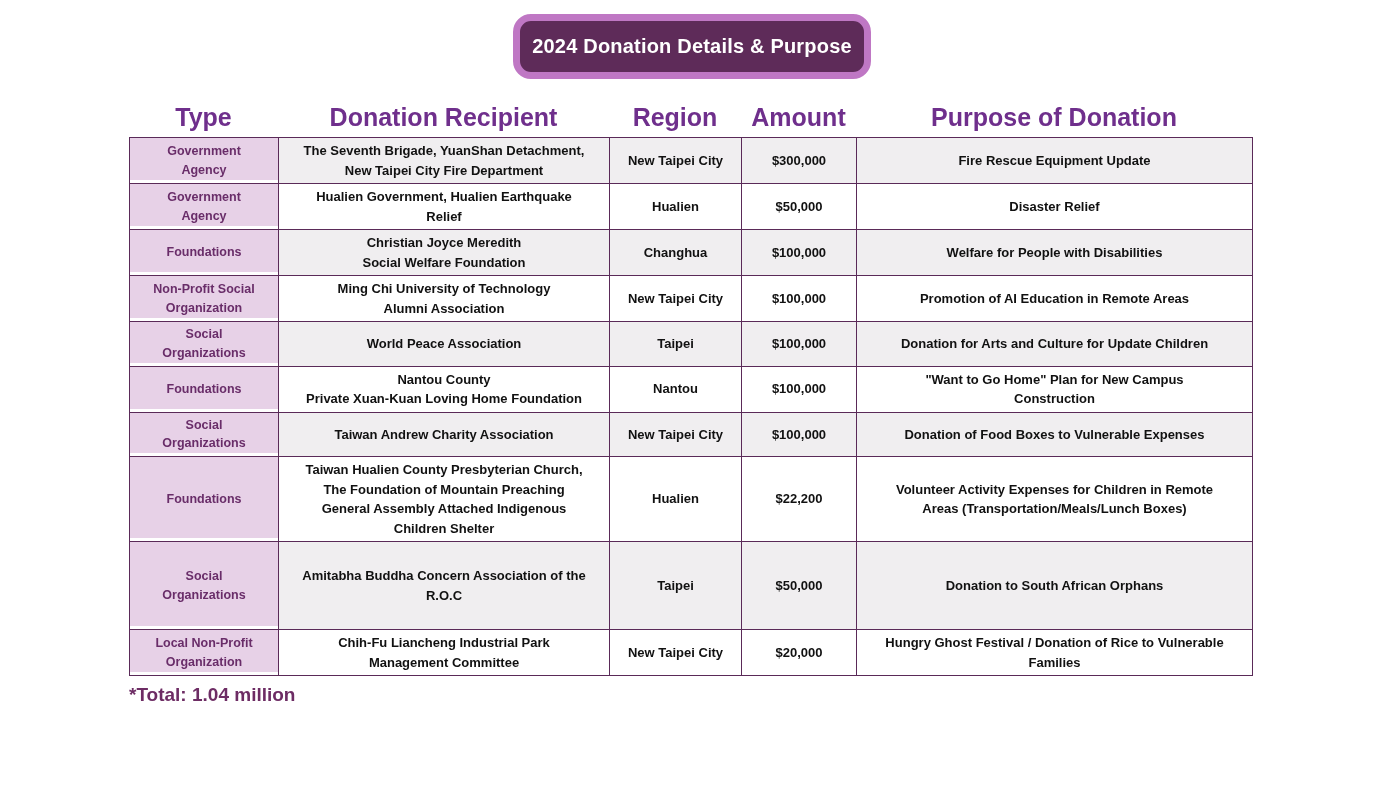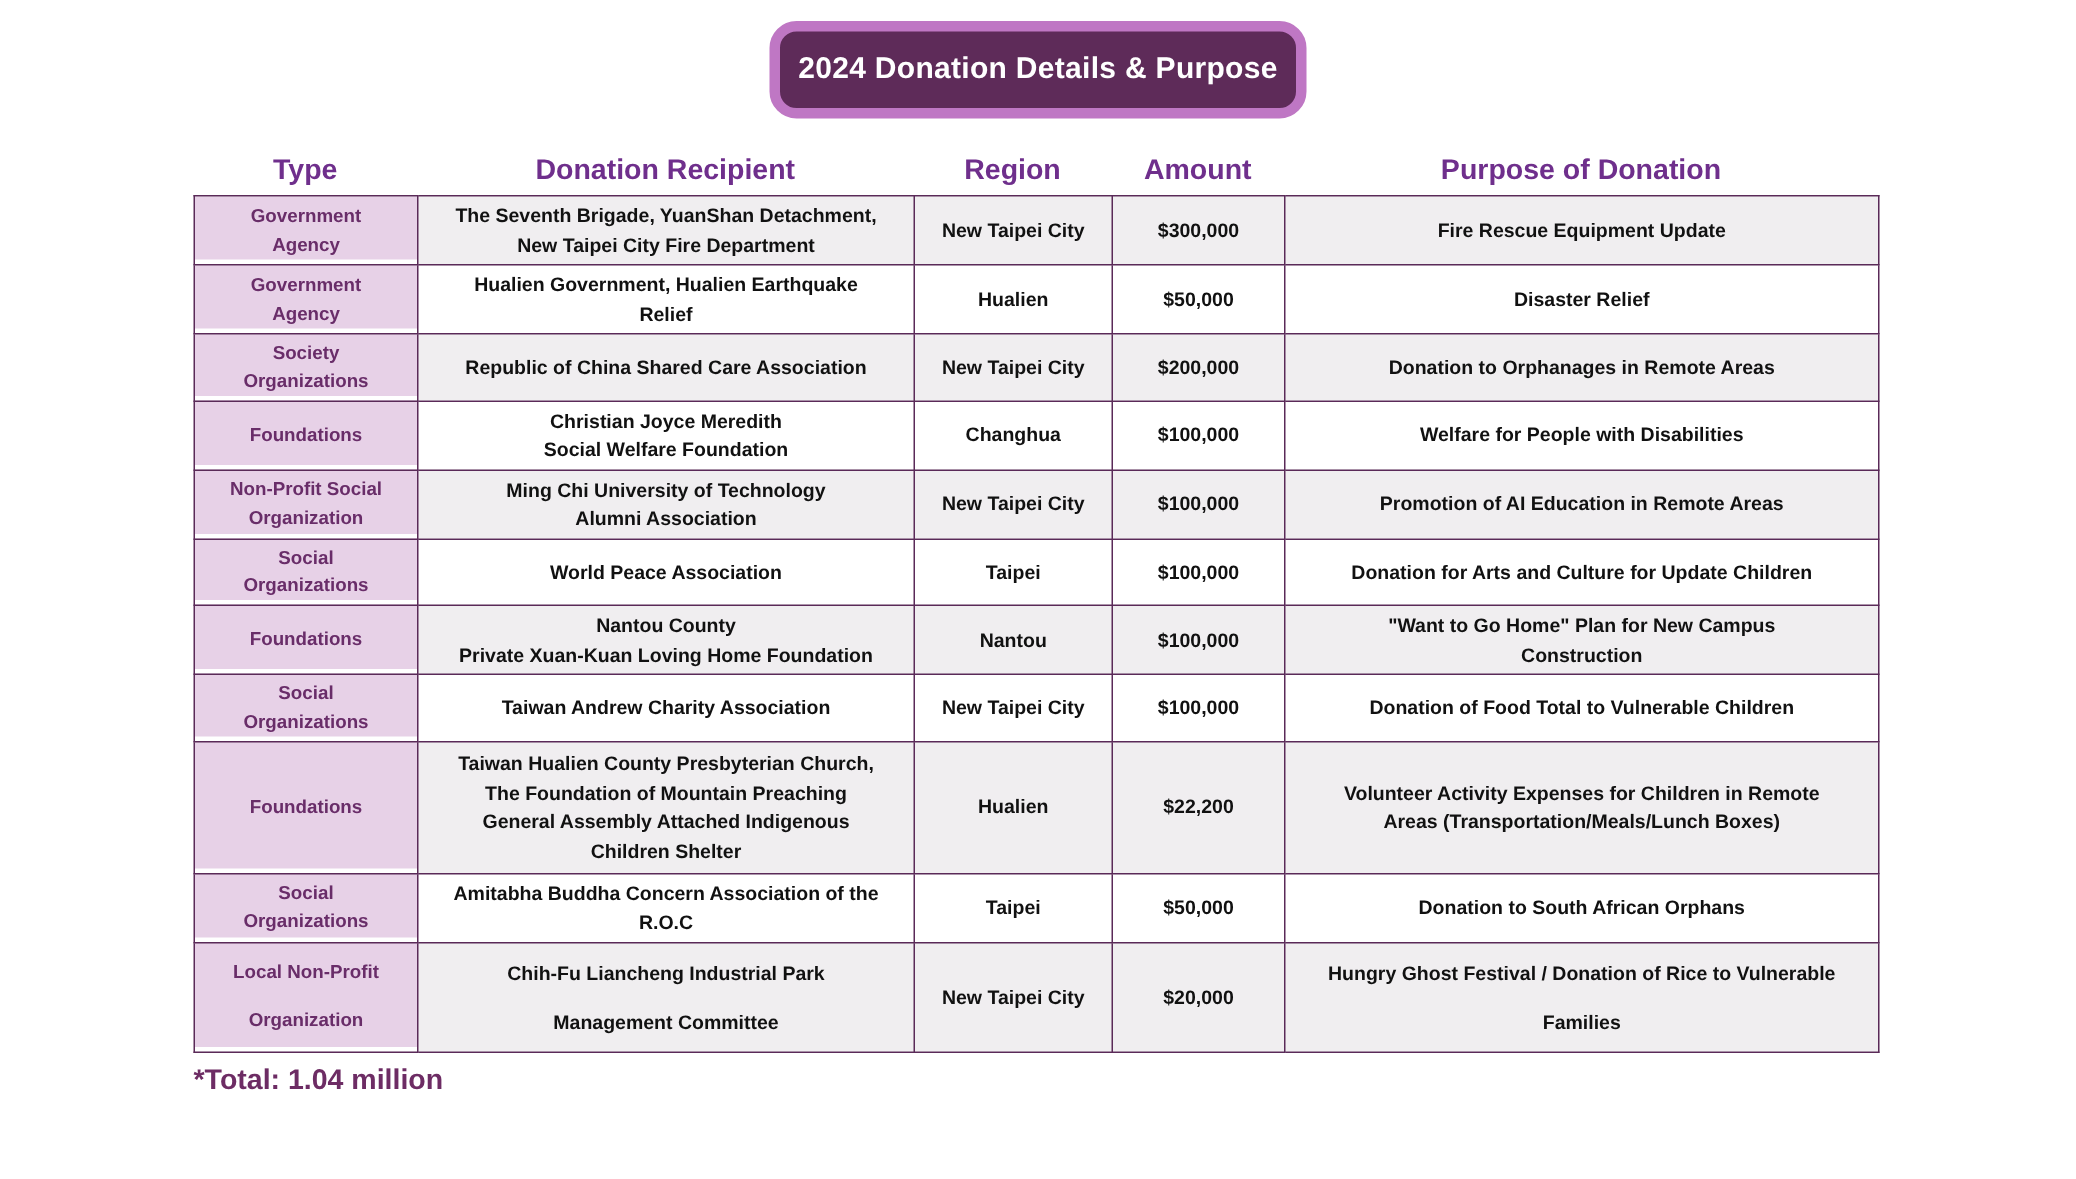--- a/index.html
+++ b/index.html
@@ -23,21 +23,21 @@
   }
   .table-area { width: 1123px; margin: 24px 0 0 129px; }
   .header-row {
     display: grid;
     grid-template-columns: 149px 331px 132px 115px 396px;
     margin-bottom: 5px;
   }
   .header-cell {
     color: var(--header_text, #6f2f8c);
     font-weight: bold;
-    font-size: 19px;
+    font-size: 25px;
     text-align: center;
     white-space: nowrap;
   }
   table.grid { border-collapse: collapse; width: 1123px; table-layout: fixed; }
   table.grid td {
     border: 1.5px solid var(--grid_border, #5a2a58);
     font-weight: bold;
     font-size: 13px;
     line-height: 1.5;
     color: #111111;
@@ -105,28 +105,20 @@
         <tr>
           <td class="type">Government
 Agency</td>
           <td>Hualien Government, Hualien Earthquake
 Relief</td>
           <td>Hualien</td>
           <td>$50,000</td>
           <td>Disaster Relief</td>
         </tr>
         <tr>
-          <td class="type">Society
-Organizations</td>
-          <td>Republic of China Shared Care Association</td>
-          <td>New Taipei City</td>
-          <td>$200,000</td>
-          <td>Donation to Orphanages in Remote Areas</td>
-        </tr>
-        <tr>
           <td class="type">Foundations</td>
           <td>Christian Joyce Meredith
 Social Welfare Foundation</td>
           <td>Changhua</td>
           <td>$100,000</td>
           <td>Welfare for People with Disabilities</td>
         </tr>
         <tr>
           <td class="type">Non-Profit Social
 Organization</td>
@@ -152,21 +144,21 @@
           <td>$100,000</td>
           <td>"Want to Go Home" Plan for New Campus
 Construction</td>
         </tr>
         <tr>
           <td class="type">Social
 Organizations</td>
           <td>Taiwan Andrew Charity Association</td>
           <td>New Taipei City</td>
           <td>$100,000</td>
-          <td>Donation of Food Total to Vulnerable Children</td>
+          <td>Donation of Food Boxes to Vulnerable Expenses</td>
         </tr>
         <tr>
           <td class="type">Foundations</td>
           <td>Taiwan Hualien County Presbyterian Church,
 The Foundation of Mountain Preaching
 General Assembly Attached Indigenous
 Children Shelter</td>
           <td>Hualien</td>
           <td>$22,200</td>
           <td>Volunteer Activity Expenses for Children in Remote

